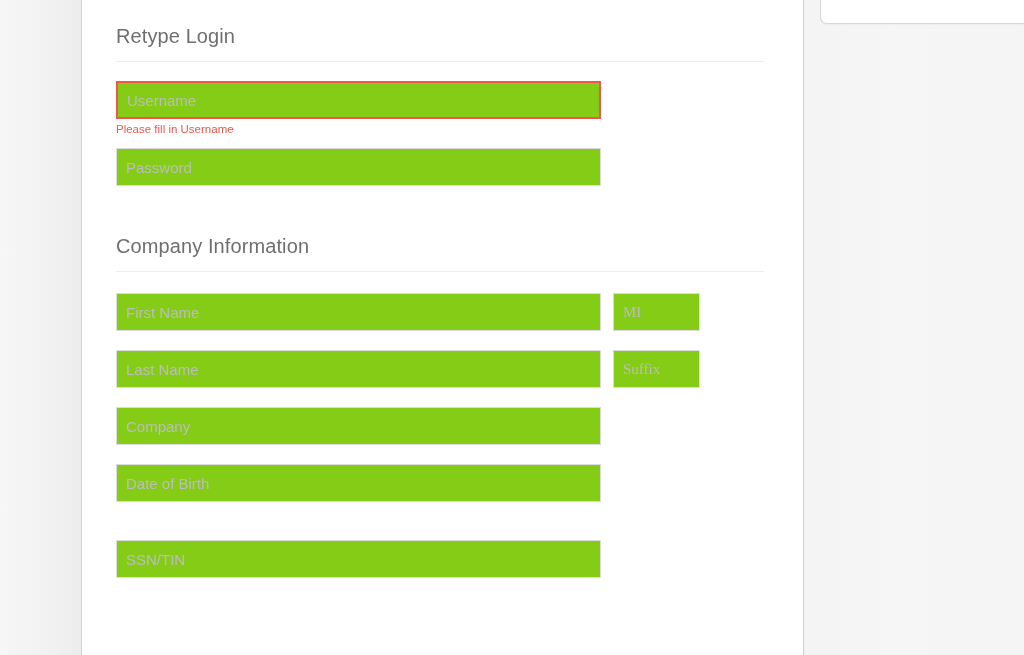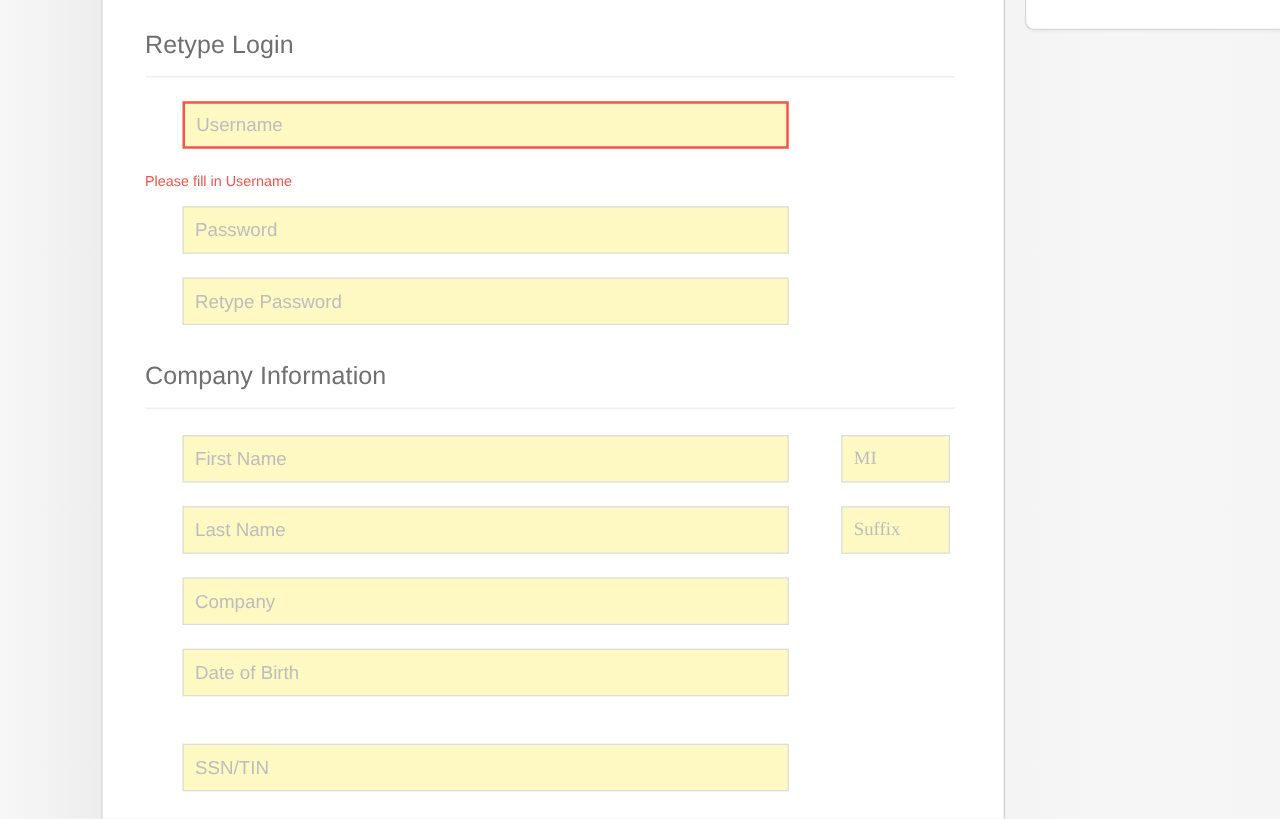--- a/index.html
+++ b/index.html
@@ -68,47 +68,46 @@
 
   .field-row {
     display: flex;
     align-items: flex-start;
   }
 
   .text-field {
     box-sizing: border-box;
     height: 38px;
     border: 1px solid #dcdcdc;
-    background: #fef9c3;
+    background: #84cc16;
     font-family: "Liberation Sans", sans-serif;
     font-size: 15px;
     color: #444;
     padding: 0 9px;
     outline: none;
     border-radius: 0;
-    margin-left: 30px;
   }
   .text-field::placeholder {
     color: #bdbdbd;
     opacity: 1;
   }
   .text-field.wide   { width: 485px; }
   .text-field.narrow { width: 87px; font-family: Liberation Serif, serif; }
   .text-field.main   { width: 485px; }
 
   .text-field.invalid {
     border: 2px solid #f2554b;
   }
 
   .error-text {
     color: #f2554b;
     font-size: 11.5px;
     line-height: 14px;
     margin: 0;
-    padding-top: 20px;
+    padding-top: 3px;
     font-family: "Liberation Sans", sans-serif;
   }
 
   .gap-sm  { height: 12px; }
   .gap-md  { height: 18px; }
 
   
   .link-popup {
     position: absolute;
     left: 820px;
@@ -161,23 +160,20 @@
       <input class="text-field main invalid" type="text" placeholder="Username" style="">
     </div>
     <p class="error-text">Please fill in Username</p>
 
     <div class="gap-sm"></div>
     <div class="field-row">
       <input class="text-field main" type="password" placeholder="Password" style="">
     </div>
 
     <div class="gap-md" style="height:19px;"></div>
-    <div class="field-row">
-      <input class="text-field main" type="password" placeholder="Retype Password" style="">
-    </div>
 
     <div style="height:29px;"></div>
     <h2 class="section-heading">Company Information</h2>
     <div style="height:13px;"></div>
     <hr class="section-rule">
 
     <div style="height:21px;"></div>
     <div class="field-row">
       <input class="text-field wide" type="text" placeholder="First Name" style="">
       <div style="width:12px;"></div>

